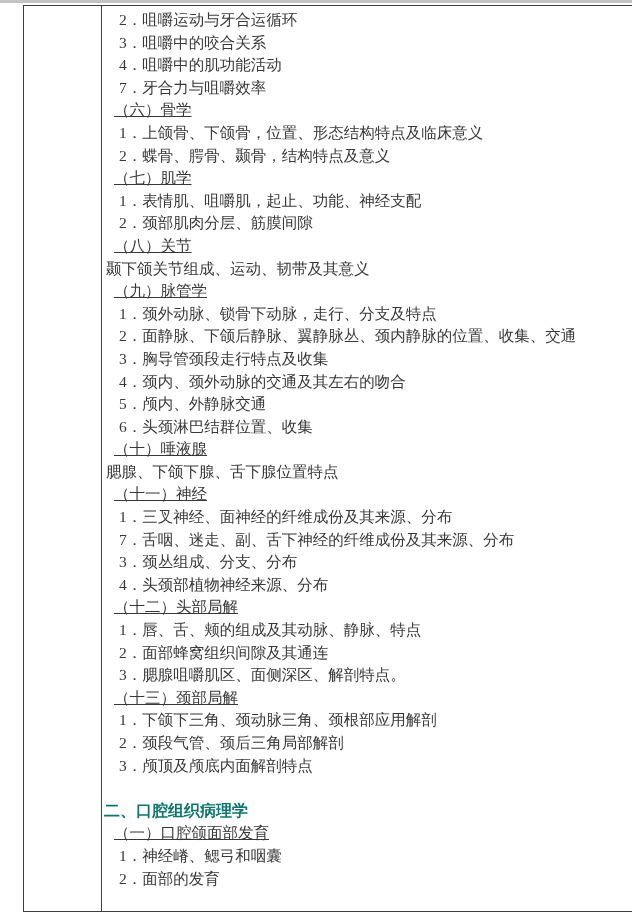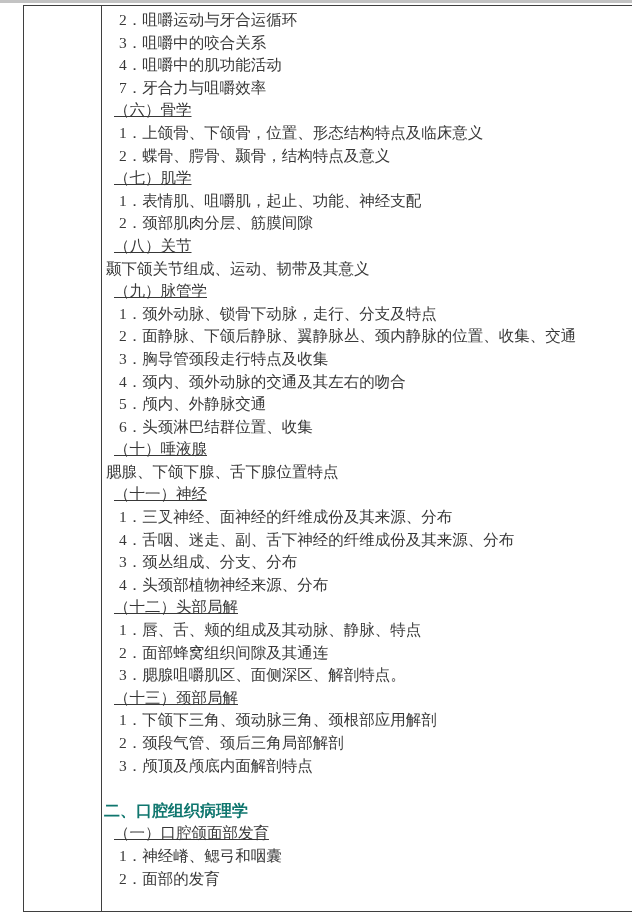--- a/index.html
+++ b/index.html
@@ -89,21 +89,21 @@
         <div class="line t-num"><span>1．颈外动脉、锁骨下动脉，走行、分支及特点</span></div>
         <div class="line t-num"><span>2．面静脉、下颌后静脉、翼静脉丛、颈内静脉的位置、收集、交通</span></div>
         <div class="line t-num"><span>3．胸导管颈段走行特点及收集</span></div>
         <div class="line t-num"><span>4．颈内、颈外动脉的交通及其左右的吻合</span></div>
         <div class="line t-num"><span>5．颅内、外静脉交通</span></div>
         <div class="line t-num"><span>6．头颈淋巴结群位置、收集</span></div>
         <div class="line t-sub"><span>（十）唾液腺</span></div>
         <div class="line t-flush"><span>腮腺、下颌下腺、舌下腺位置特点</span></div>
         <div class="line t-sub"><span>（十一）神经</span></div>
         <div class="line t-num"><span>1．三叉神经、面神经的纤维成份及其来源、分布</span></div>
-        <div class="line t-num"><span>4．舌咽、迷走、副、舌下神经的纤维成份及其来源、分布</span></div>
+        <div class="line t-num"><span>7．舌咽、迷走、副、舌下神经的纤维成份及其来源、分布</span></div>
         <div class="line t-num"><span>3．颈丛组成、分支、分布</span></div>
         <div class="line t-num"><span>4．头颈部植物神经来源、分布</span></div>
         <div class="line t-sub"><span>（十二）头部局解</span></div>
         <div class="line t-num"><span>1．唇、舌、颊的组成及其动脉、静脉、特点</span></div>
         <div class="line t-num"><span>2．面部蜂窝组织间隙及其通连</span></div>
         <div class="line t-num"><span>3．腮腺咀嚼肌区、面侧深区、解剖特点。</span></div>
         <div class="line t-sub"><span>（十三）颈部局解</span></div>
         <div class="line t-num"><span>1．下颌下三角、颈动脉三角、颈根部应用解剖</span></div>
         <div class="line t-num"><span>2．颈段气管、颈后三角局部解剖</span></div>
         <div class="line t-num"><span>3．颅顶及颅底内面解剖特点</span></div>

